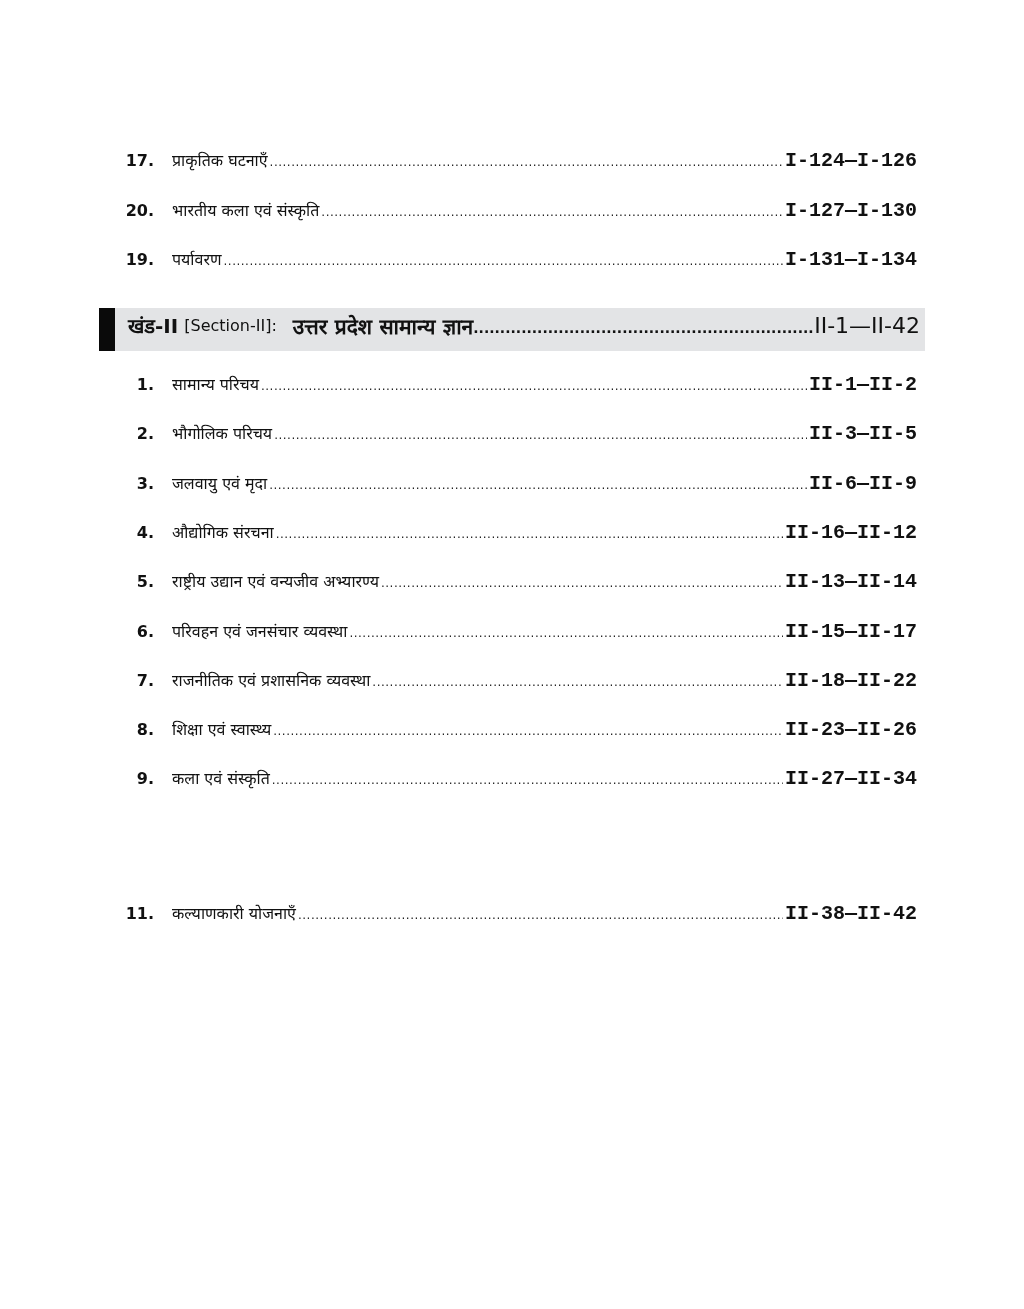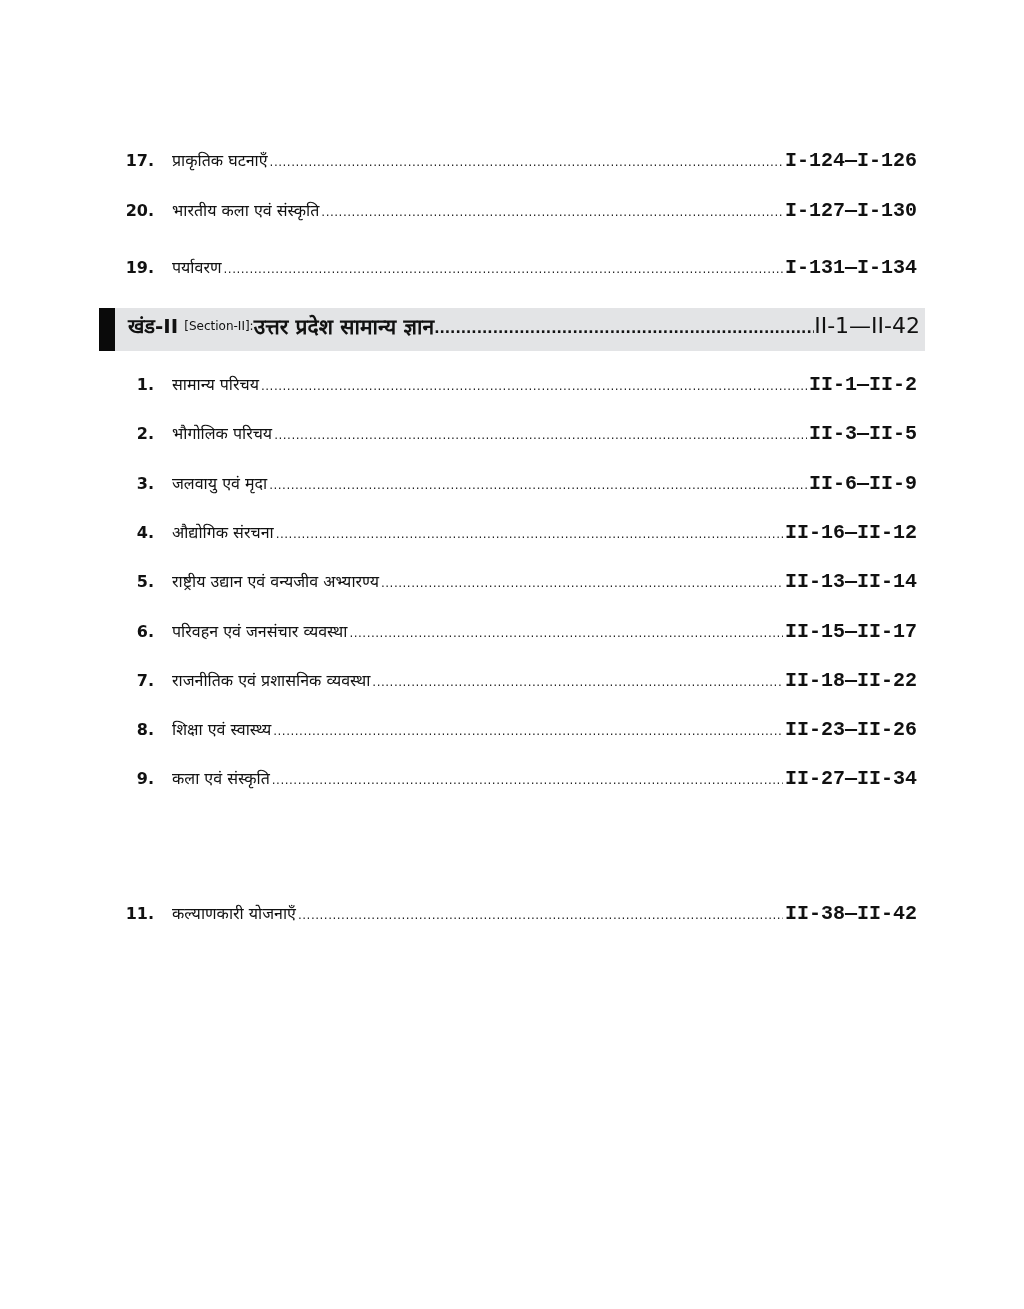--- a/index.html
+++ b/index.html
@@ -90,31 +90,31 @@
       display: flex;
       align-items: center;
     }
     .section-prefix {
       font-weight: bold;
       font-size: 20px;
       white-space: nowrap;
       flex: none;
     }
     .section-en {
-      font-size: 12px;
+      font-size: 16px;
       white-space: nowrap;
       margin-left: 6px;
       flex: none;
       font-family: "DejaVu Sans", sans-serif;
     }
     .section-title {
       font-weight: bold;
       font-size: 21px;
       white-space: nowrap;
-      margin-left: 0;
+      margin-left: 16px;
       flex: none;
     }
     .section-dots {
       flex: 1 1 auto;
       overflow: hidden;
       white-space: nowrap;
       font-size: 14px;
       font-weight: bold;
       align-self: flex-end;
       padding-bottom: 11px;
@@ -139,21 +139,21 @@
     <span class="toc-title">प्राकृतिक घटनाएँ</span>
     <span class="toc-dots"></span>
     <span class="toc-pages">I-124—I-126</span>
   </div>
   <div class="toc-row" style="top:199px">
     <span class="toc-num">20.</span>
     <span class="toc-title">भारतीय कला एवं संस्कृति</span>
     <span class="toc-dots"></span>
     <span class="toc-pages">I-127—I-130</span>
   </div>
-  <div class="toc-row" style="top:256px">
+  <div class="toc-row" style="top:248px">
     <span class="toc-num">19.</span>
     <span class="toc-title">पर्यावरण</span>
     <span class="toc-dots"></span>
     <span class="toc-pages">I-131—I-134</span>
   </div>
 
   <div class="section-bar"></div>
   <div class="section-marker"></div>
   <div class="section-content">
     <span class="section-prefix">खंड-II</span>

